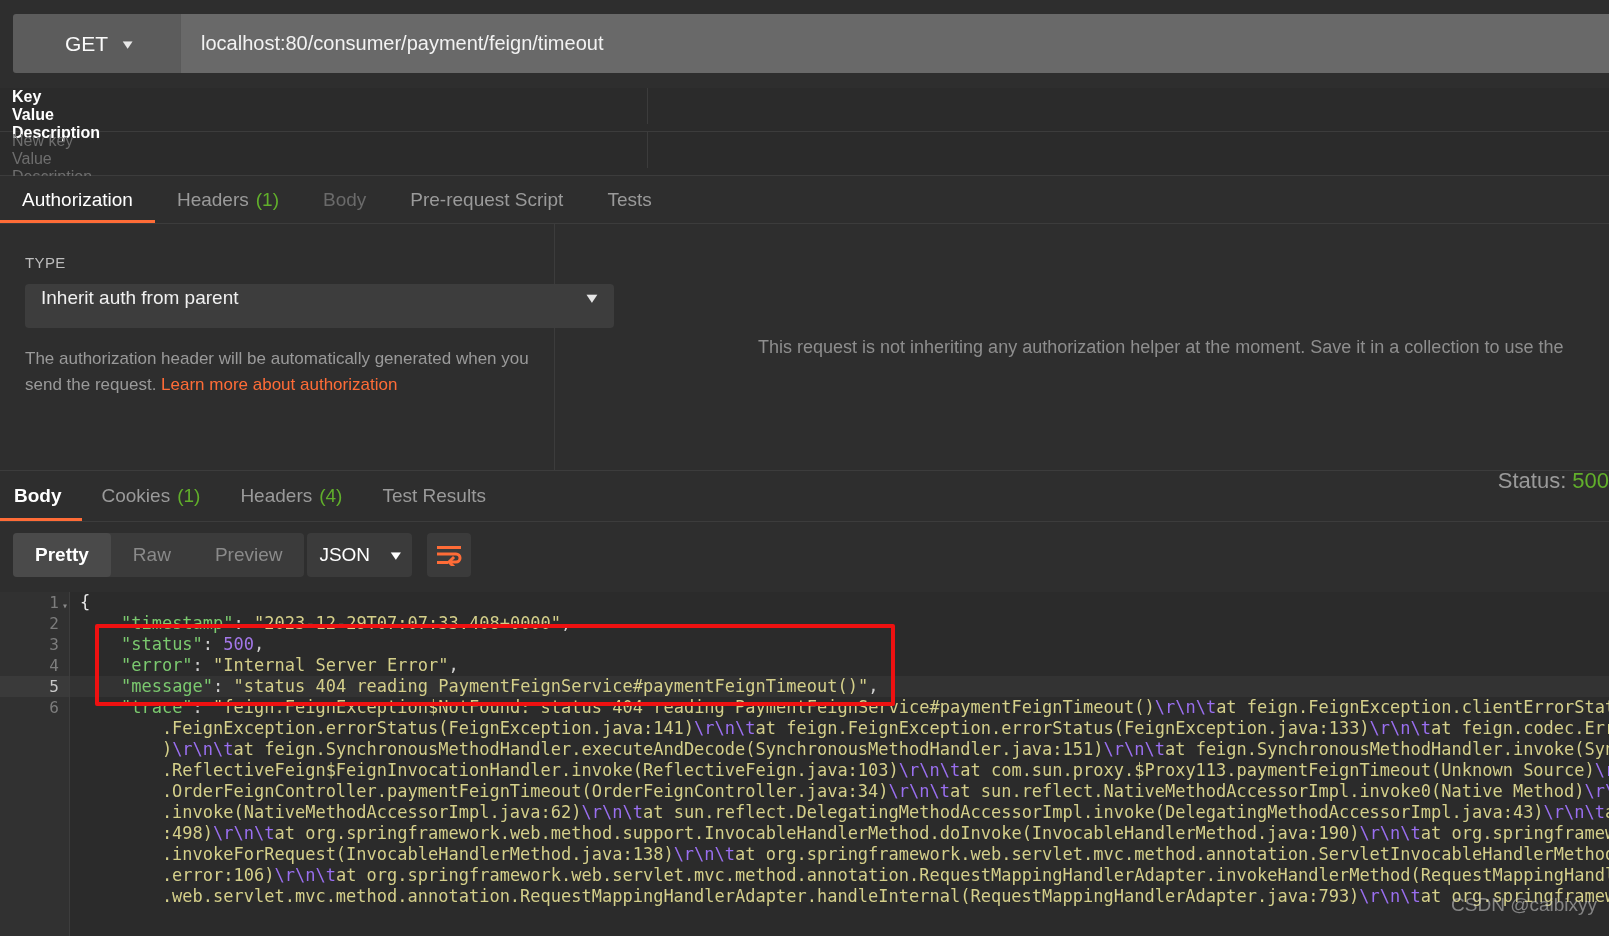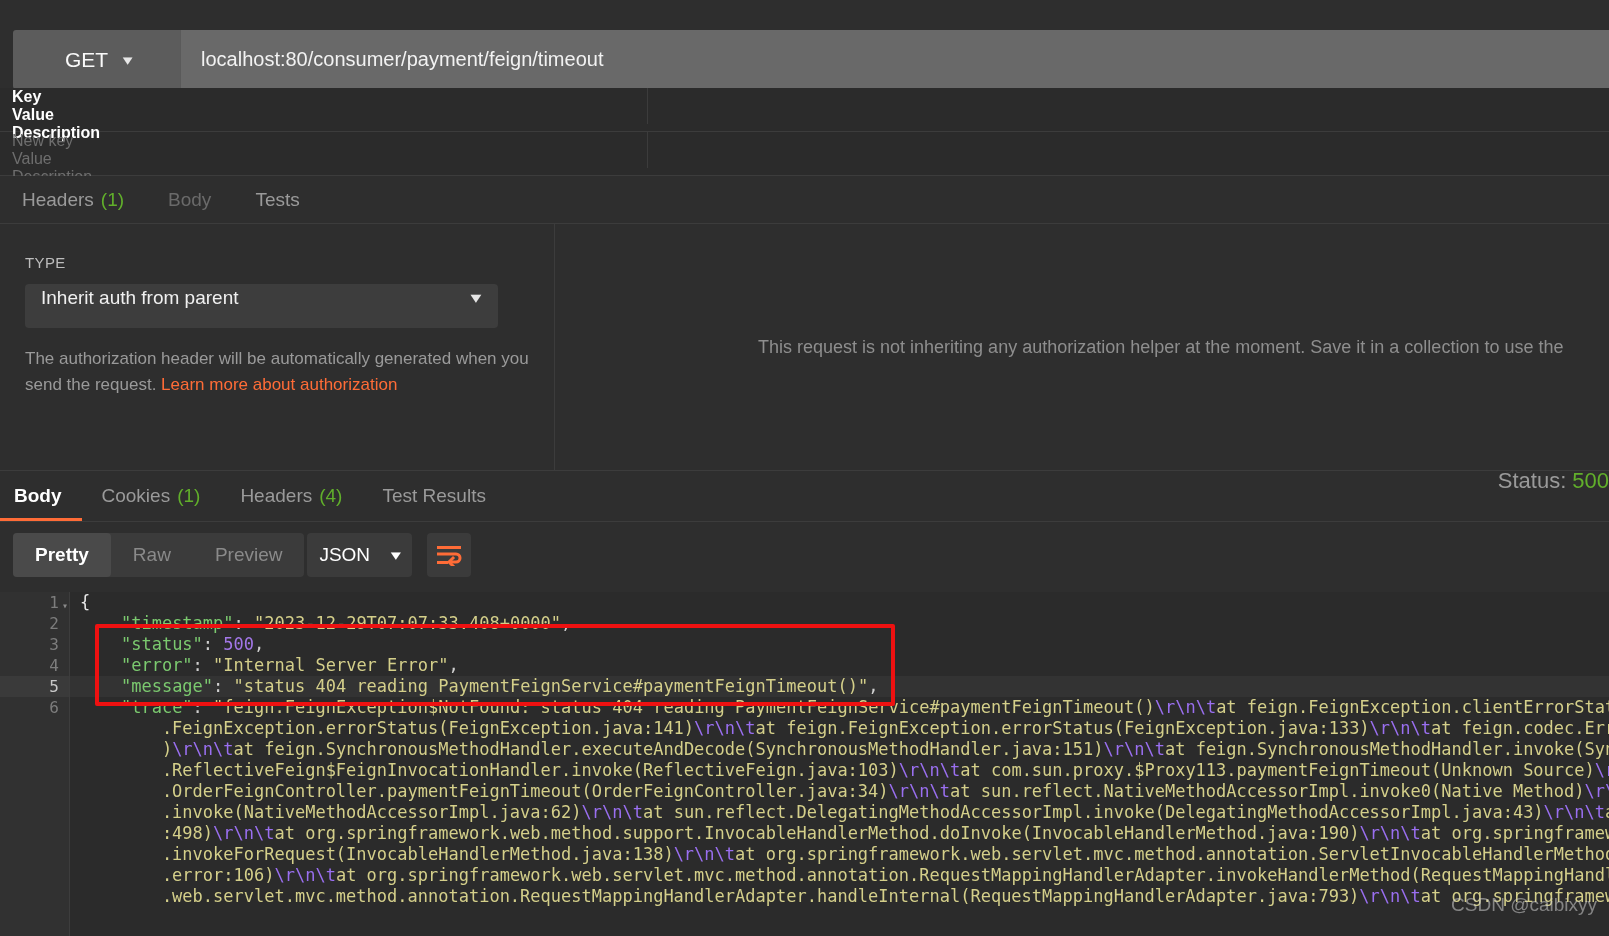--- a/index.html
+++ b/index.html
@@ -6,21 +6,21 @@
   html, body {
     width: 1609px; height: 936px;
     background: #2b2b2b;
     font-family: "Liberation Sans", sans-serif;
     overflow: hidden;
   }
   #app { position: relative; width: 1609px; height: 936px; background: #2e2e2e; }
 
   
   .urlbar-wrap {
-    position: absolute; left: 0; top: 16px; width: 1609px; height: 88px;
+    position: absolute; left: 0; top: 0; width: 1609px; height: 88px;
     background: #2e2e2e;
   }
   .urlbar {
     position: absolute; left: 13px; top: 14px; height: 59px;
     right: -4px;
     display: flex; align-items: stretch;
     border-radius: 3px; overflow: hidden;
   }
   .method-box {
     width: 167px; background: #5c5c5c;
@@ -82,21 +82,21 @@
   }
   .auth-left {
     position: absolute; left: 0; top: 0; width: 555px; height: 246px;
     border-right: 1px solid #3c3c3c;
   }
   .auth-type-label {
     position: absolute; left: 25px; top: 30px;
     font-size: 15px; color: #bdbdbd; font-weight: normal; letter-spacing: .4px;
   }
   .auth-select {
-    position: absolute; left: 25px; top: 60px; width: 473px; height: 44px;
+    position: absolute; left: 25px; top: 60px; width: 589px; height: 44px;
     background: #3d3d3d; border-radius: 4px;
     display: flex; align-items: center; justify-content: space-between;
     padding: 0 18px 17px 16px; color: #f0f0f0; font-size: 19px;
   }
   .auth-select .chev { font-size: 16px; transform: scaleX(1.35); color: #e6e6e6; }
   .auth-note {
     position: absolute; left: 25px; top: 122px; width: 505px;
     font-size: 17px; color: #9a9a9a; line-height: 1.55;
   }
   .auth-link { color: #ff6c37; margin-top: 32px; }
@@ -229,26 +229,32 @@
     </div>
     <div class="prow body">
       <div class="pchk"></div>
       <div class="pcell c-key">New key</div>
       <div class="pcell c-val">Value</div>
       <div class="pcell c-desc">Description</div>
     </div>
   </div>
 
   <div class="reqtabs">
+    <div class="rtab active">
+      <span>Authorization</span>
+    </div>
     <div class="rtab">
       <span>Headers</span>
       <span class="cnt">(1)</span>
     </div>
     <div class="rtab dim">
       <span>Body</span>
+    </div>
+    <div class="rtab">
+      <span>Pre-request Script</span>
     </div>
     <div class="rtab">
       <span>Tests</span>
     </div>
   </div>
 
   <div class="authpanel">
     <div class="auth-left">
       <div class="auth-type-label">TYPE</div>
       <div class="auth-select">

